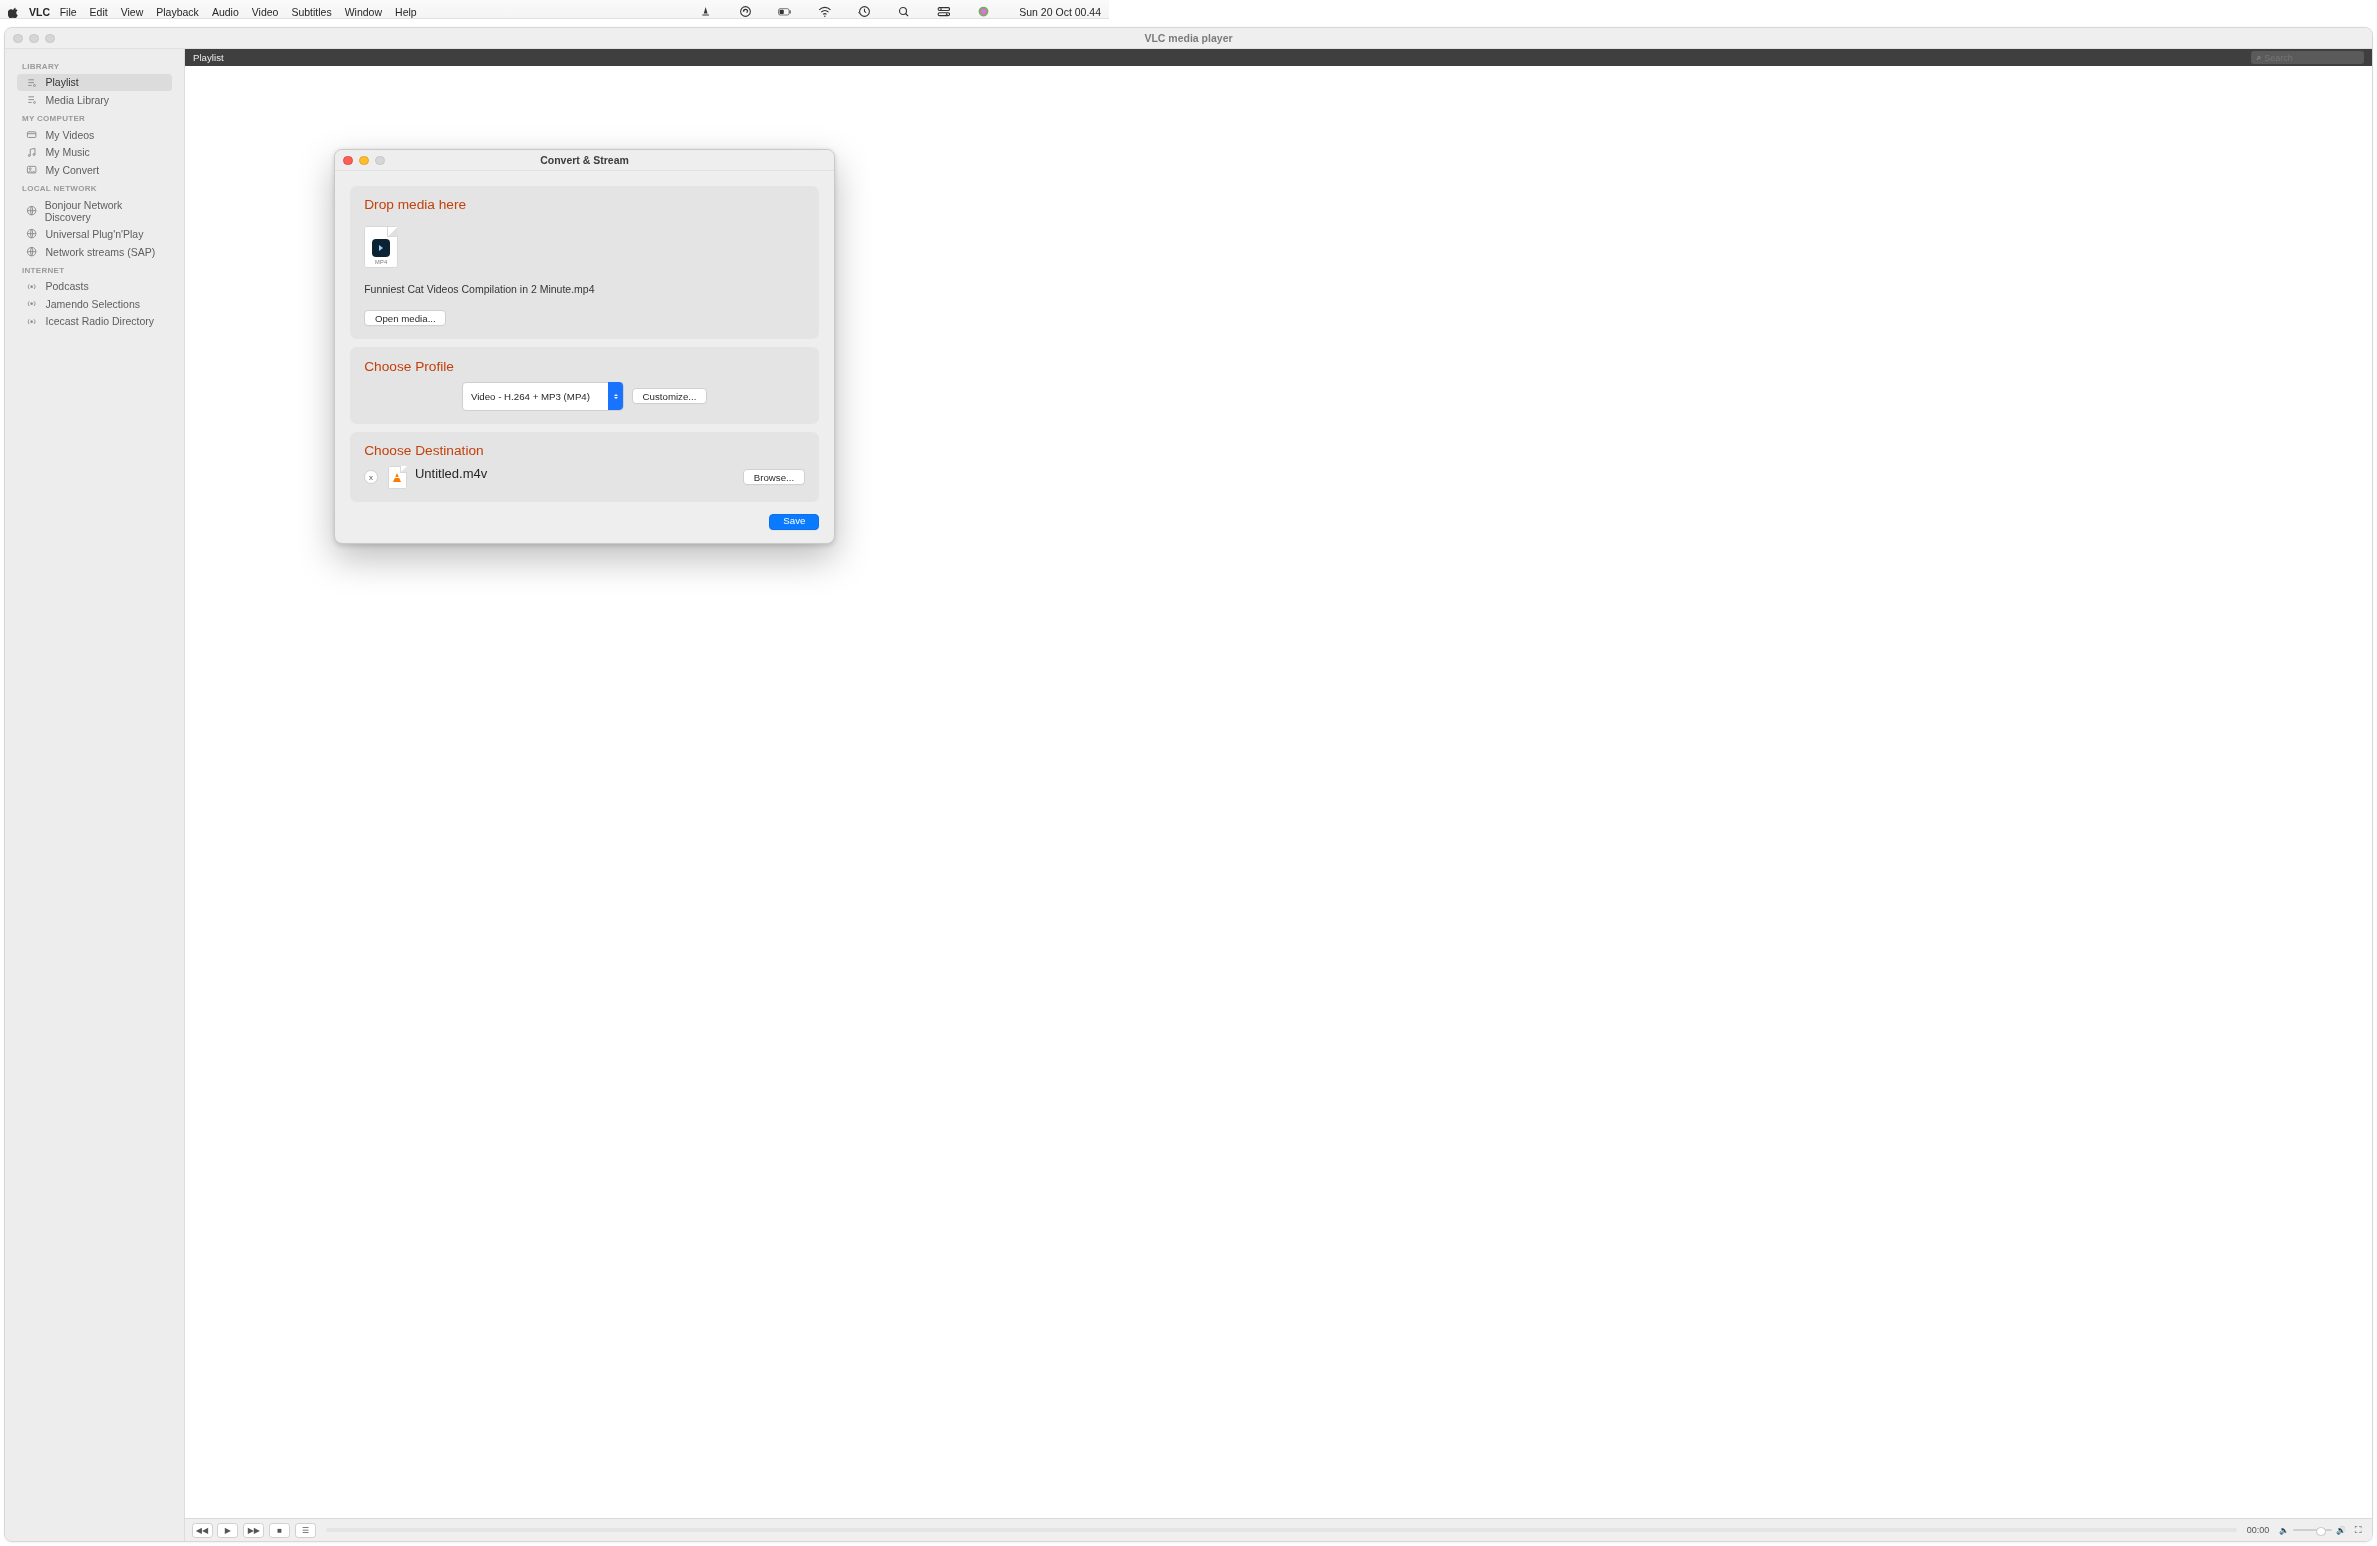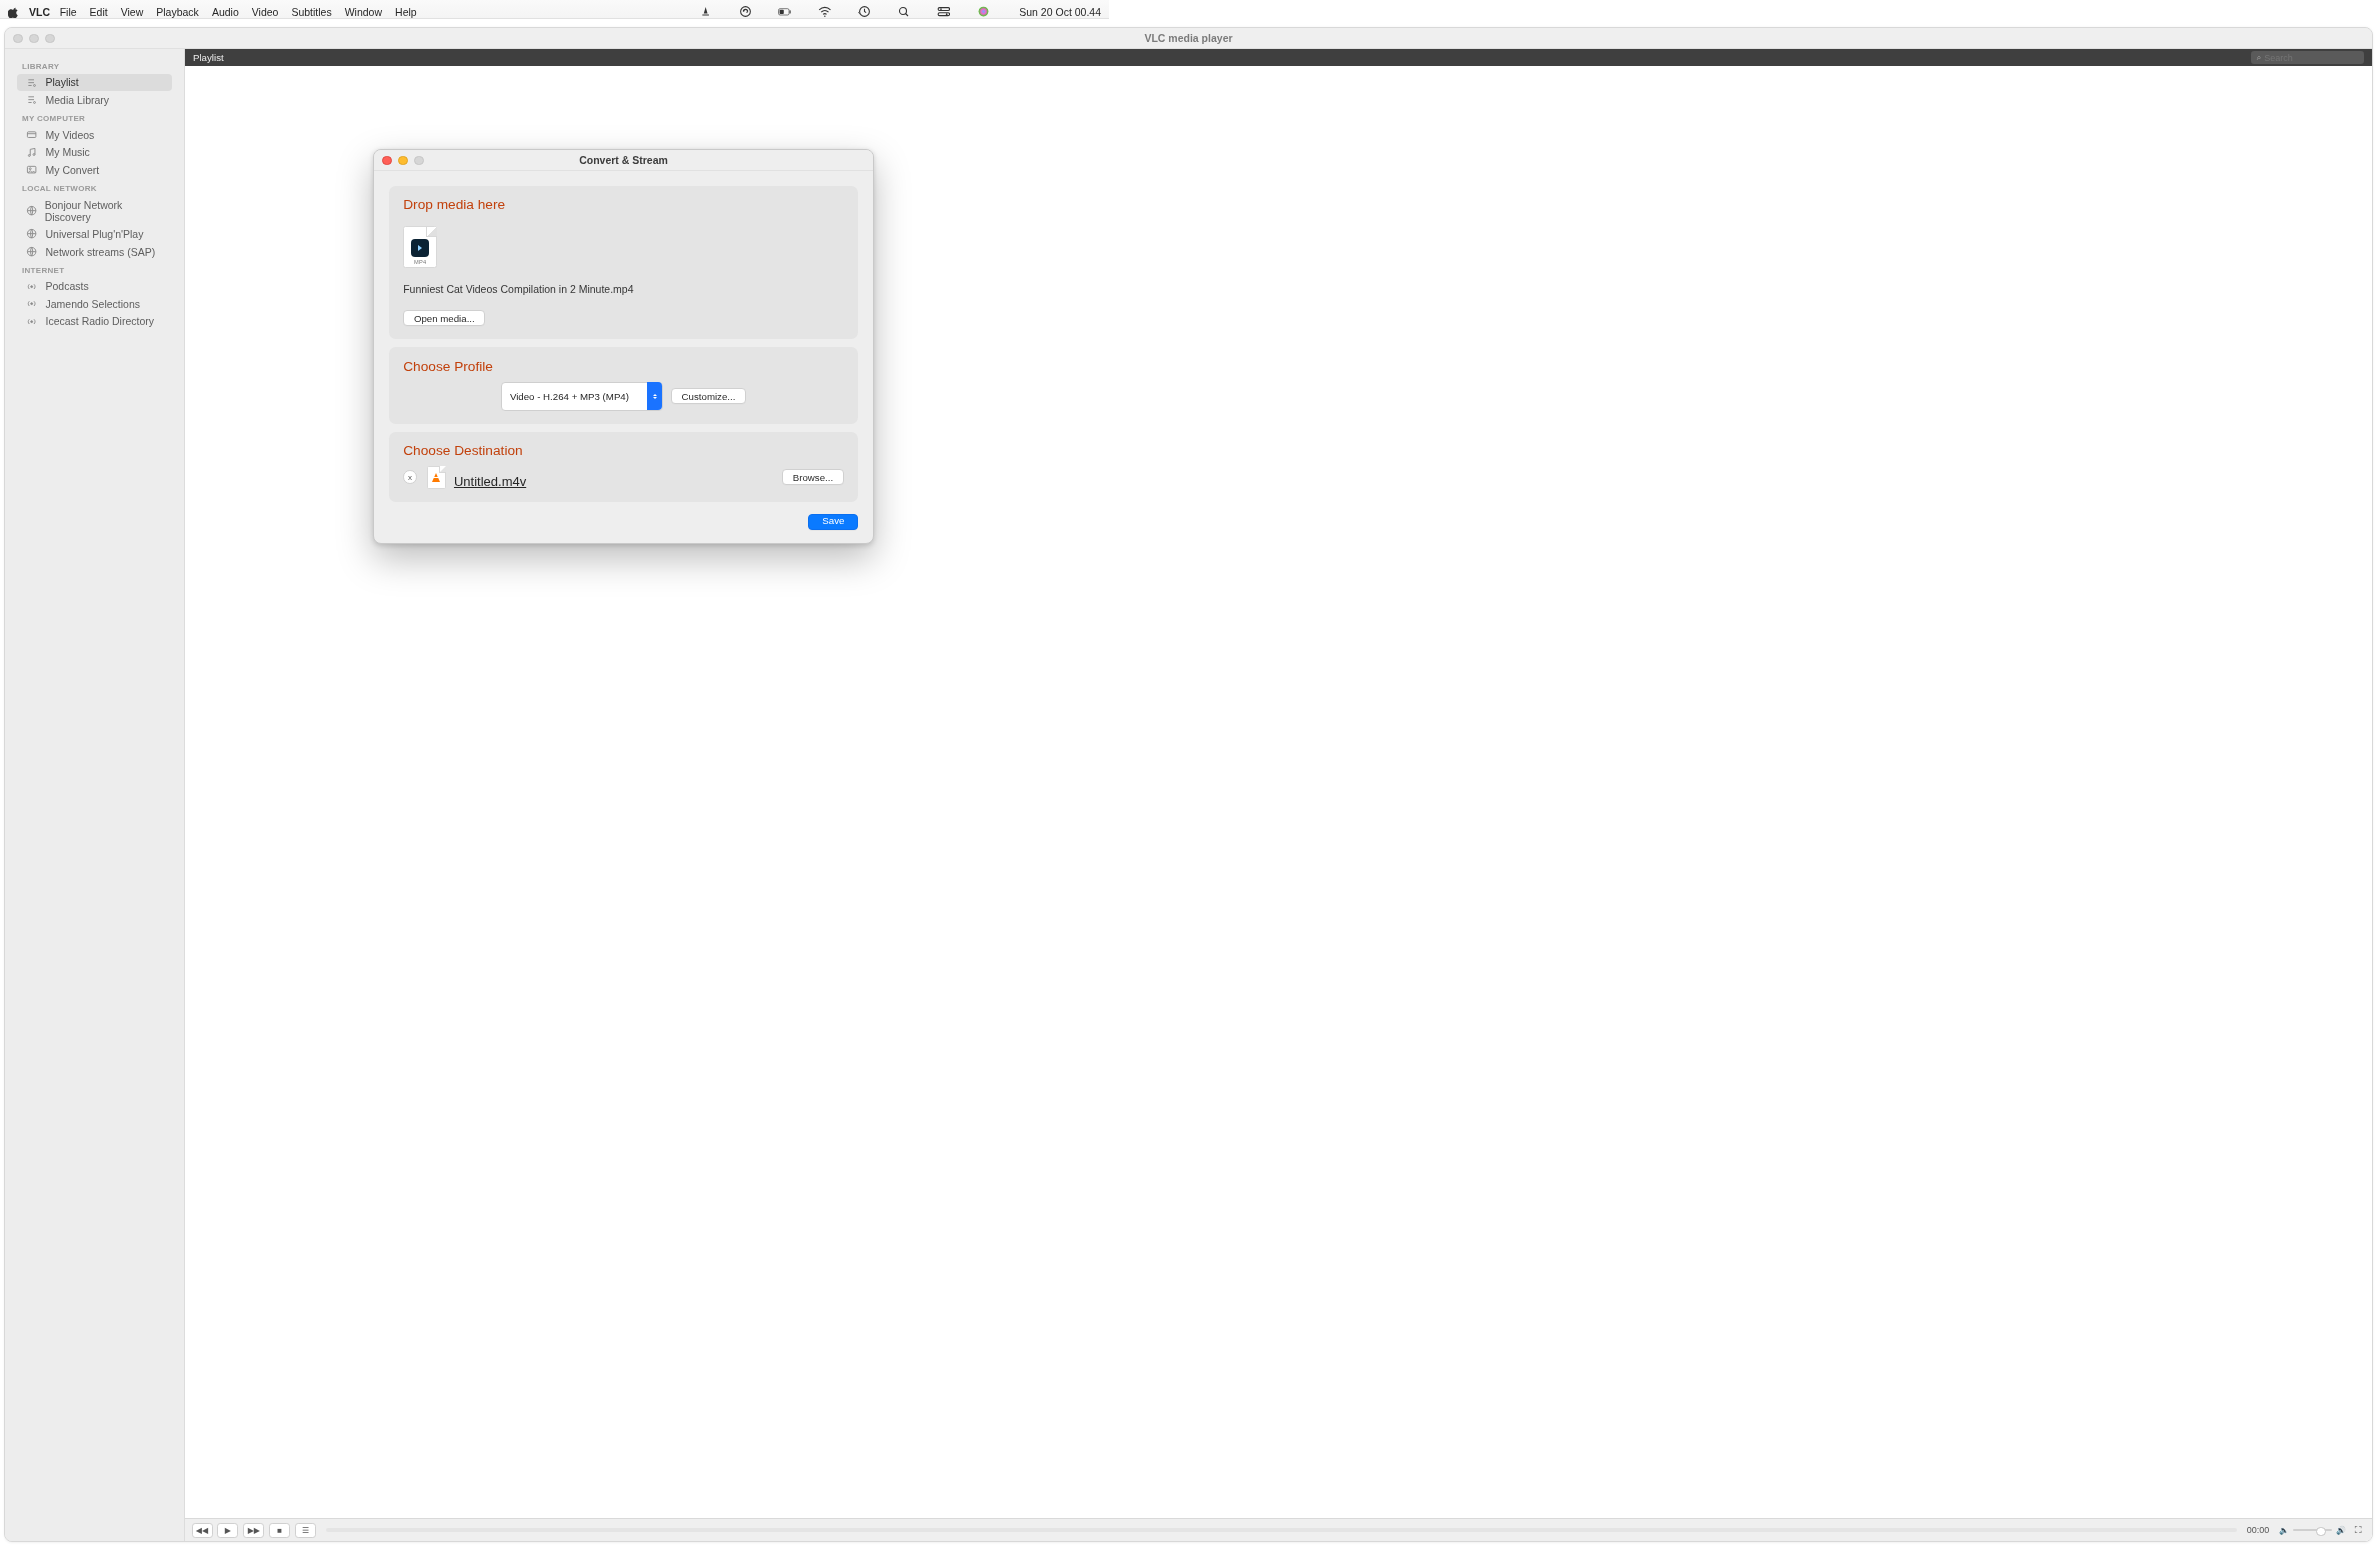--- a/index.html
+++ b/index.html
@@ -46,21 +46,21 @@
 .big { width:21px; }
 .seek { flex:1; height:4px; background:#e4e4e4; border-radius:2.4px; margin:0 4.9px; }
 .time { font-size:9px; color:#555; margin-right:4.9px; }
 .volrow { display:flex; align-items:center; gap:4px; }
 .volbar { width:39px; height:2.4px; background:#cfcfcf; border-radius:1.6px; position:relative; }
 .volbar::after { content:""; position:absolute; right:6.5px; top:-2.4px; width:7.3px; height:7.3px; background:#fff; border:0.8px solid #c3c3c3; border-radius:50%; }
 .spk { font-size:8px; color:#666; }
 .fs { width:14.6px; height:14.6px; display:flex; align-items:center; justify-content:center; color:#555; font-size:9.7px; }
 
 
-.modal { position:absolute; left:373px; top:149px; width:501px; background:#eeeeee; border:0.8px solid #c9c9c9; border-radius:8px; box-shadow:0 14.6px 36px rgba(0,0,0,.26), 0 1.6px 4.9px rgba(0,0,0,.14); overflow:hidden; }
+.modal { position:absolute; left:334px; top:149px; width:501px; background:#eeeeee; border:0.8px solid #c9c9c9; border-radius:8px; box-shadow:0 14.6px 36px rgba(0,0,0,.26), 0 1.6px 4.9px rgba(0,0,0,.14); overflow:hidden; }
 .mtitle { height:21px; display:flex; align-items:center; position:relative; background:#eeeeee; border-bottom:0.8px solid #e1e1e1; }
 .mtitle .traffic { left:8px; top:5.7px; }
 .mtitle .traffic span:nth-child(1){ background:#ff5f57; border-color:#e24b42; }
 .mtitle .traffic span:nth-child(2){ background:#febc2e; border-color:#e0a528; }
 .mtitle .traffic span:nth-child(3){ background:#d6d6d6; border-color:#c6c6c6; }
 .mtitle .t { flex:1; text-align:center; font-size:10.5px; font-weight:600; color:#3c3c3c; }
 
 .mbody { padding:14.6px 14.6px 13px; }
 .card { background:#e4e4e4; border-radius:6.5px; padding:11.3px 14.6px 13px; margin-bottom:8px; }
 .card h3 { font-size:13.7px; font-weight:400; color:#c2410c; margin-bottom:8px; }
@@ -74,21 +74,21 @@
 .macbtn { display:inline-flex; align-items:center; justify-content:center; height:16px; padding:0 9.7px; font-size:9.7px; background:#fff; border:0.8px solid #d0d0d0; border-radius:4px; color:#2b2b2b; box-shadow:0 0.8px 0 rgba(0,0,0,.02); cursor:default; }
 .profile-row { display:flex; align-items:center; justify-content:center; gap:8px; }
 .select { position:relative; height:29px; background:#fff; border:0.8px solid #cfcfcf; border-radius:4px; display:flex; align-items:center; padding:0 18px 0 8px; font-size:9.7px; min-width:162px; }
 .select .arrow { position:absolute; right:0; top:-0.8px; bottom:-0.8px; width:14.6px; background:#1a73ff; border-radius:0 4px 4px 0; display:flex; flex-direction:column; align-items:center; justify-content:center; gap:0.8px; }
 .select .arrow::before, .select .arrow::after { content:""; width:0; height:0; border-left:2.4px solid transparent; border-right:2.4px solid transparent; }
 .select .arrow::before { border-bottom:2.4px solid #fff; }
 .select .arrow::after { border-top:2.4px solid #fff; }
 
 .dest-row { display:flex; align-items:center; gap:9.7px; }
 .xbtn { width:13.7px; height:13.7px; border-radius:50%; background:#fff; border:0.8px solid #cfcfcf; font-size:8px; display:flex; align-items:center; justify-content:center; color:#555; }
-.dest-file { display:flex; align-items:flex-end; gap:8px;text-decoration:underline; }
+.dest-file { display:flex; align-items:flex-start; gap:8px; }
 .vlcicon { width:19.4px; height:22.6px; background:#fff; border:0.8px solid #d8d8d8; border-radius:1.6px; display:flex; align-items:center; justify-content:center; position:relative; }
 .vlcicon::before { content:""; position:absolute; right:-0.8px; top:-0.8px; width:5.7px; height:5.7px; background:linear-gradient(135deg,#fff 48%,#e3e3e3 52%); border-left:0.8px solid #d8d8d8; border-bottom:0.8px solid #d8d8d8; }
 .cone { width:0; height:0; border-left:4.9px solid transparent; border-right:4.9px solid transparent; border-bottom:9.7px solid #ff7a00; position:relative; }
 .cone::after { content:""; position:absolute; left:-4.9px; top:4px; width:9.7px; height:1.6px; background:#fff; }
 .dest-row .spacer { flex:1; }
 
 .mfooter { display:flex; justify-content:flex-end; padding-top:4.9px; }
 .primary { height:16px; padding:0 13px; font-size:9.7px; border-radius:4px; background:#0a7aff; color:#fff; border:0.8px solid #0a6ff0; box-shadow:0 0.8px 0 rgba(0,0,0,.05); }
 </style>
 </head>

